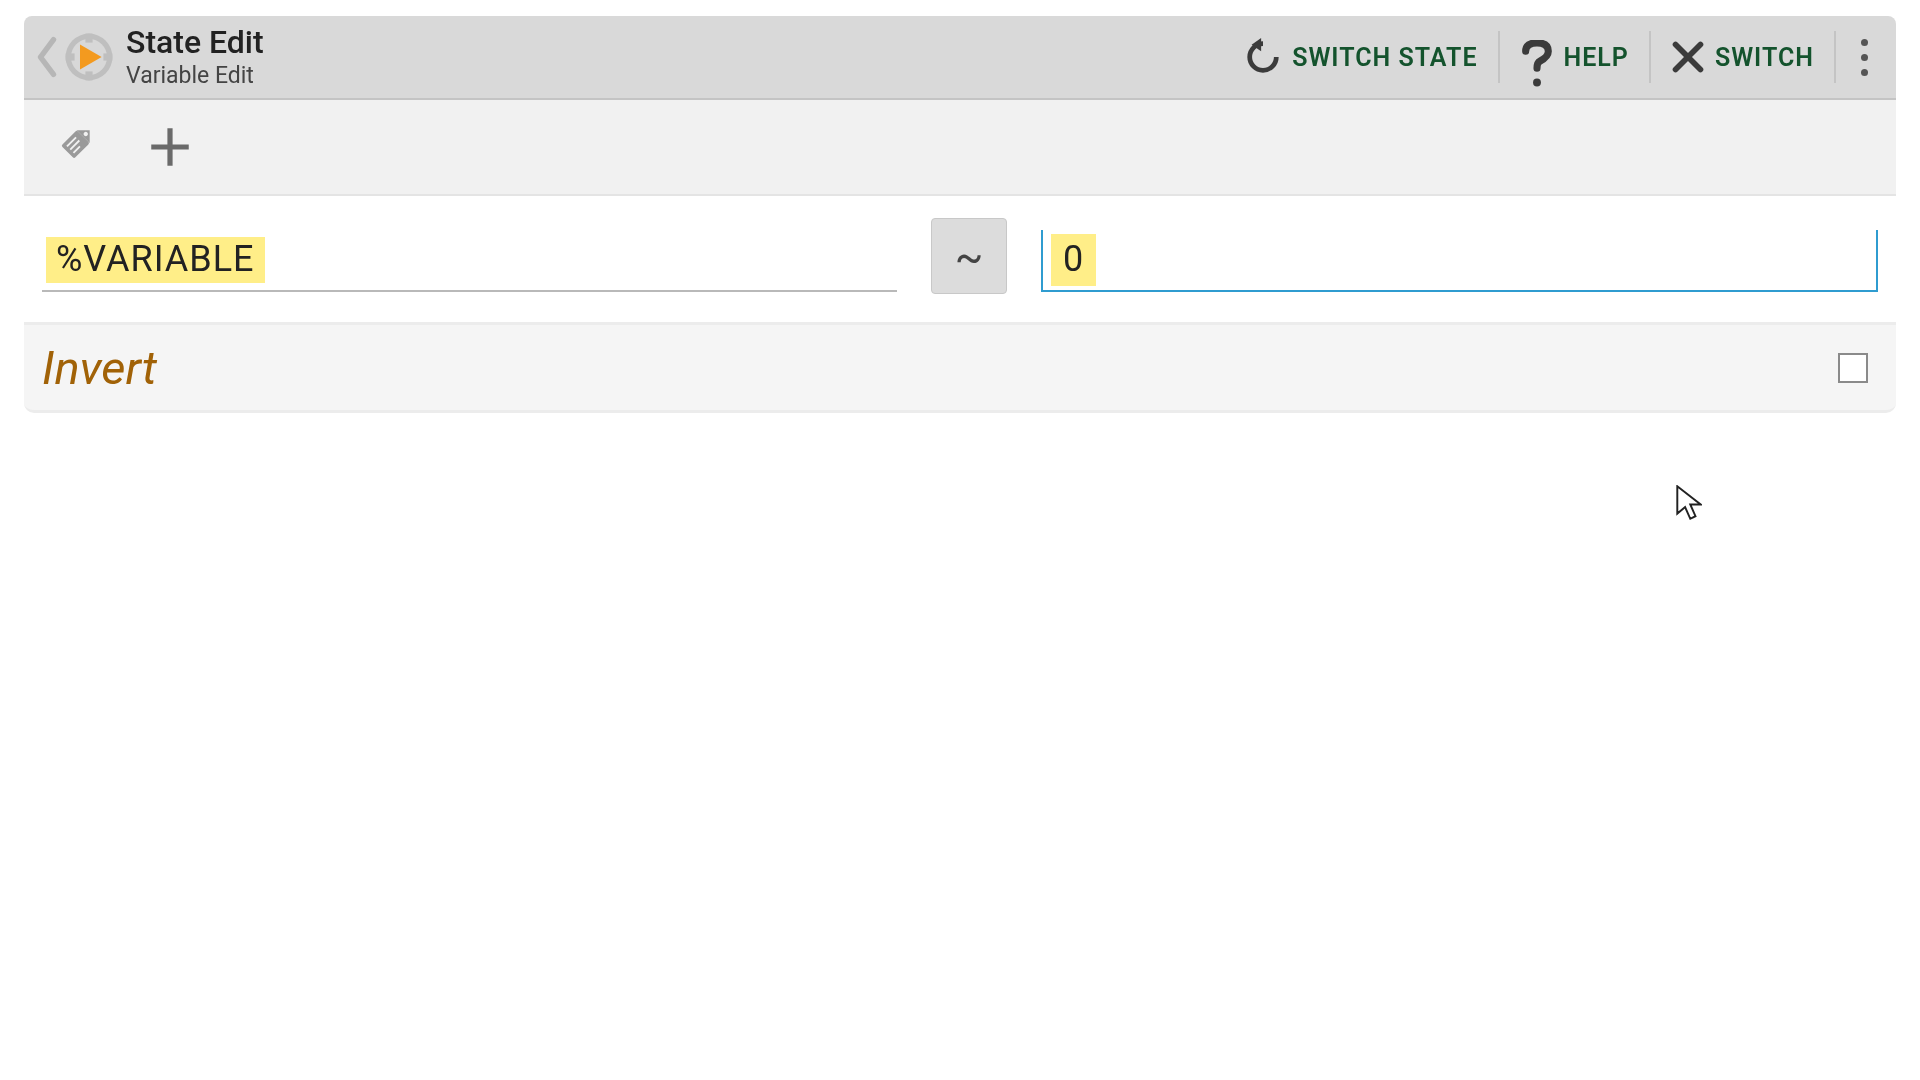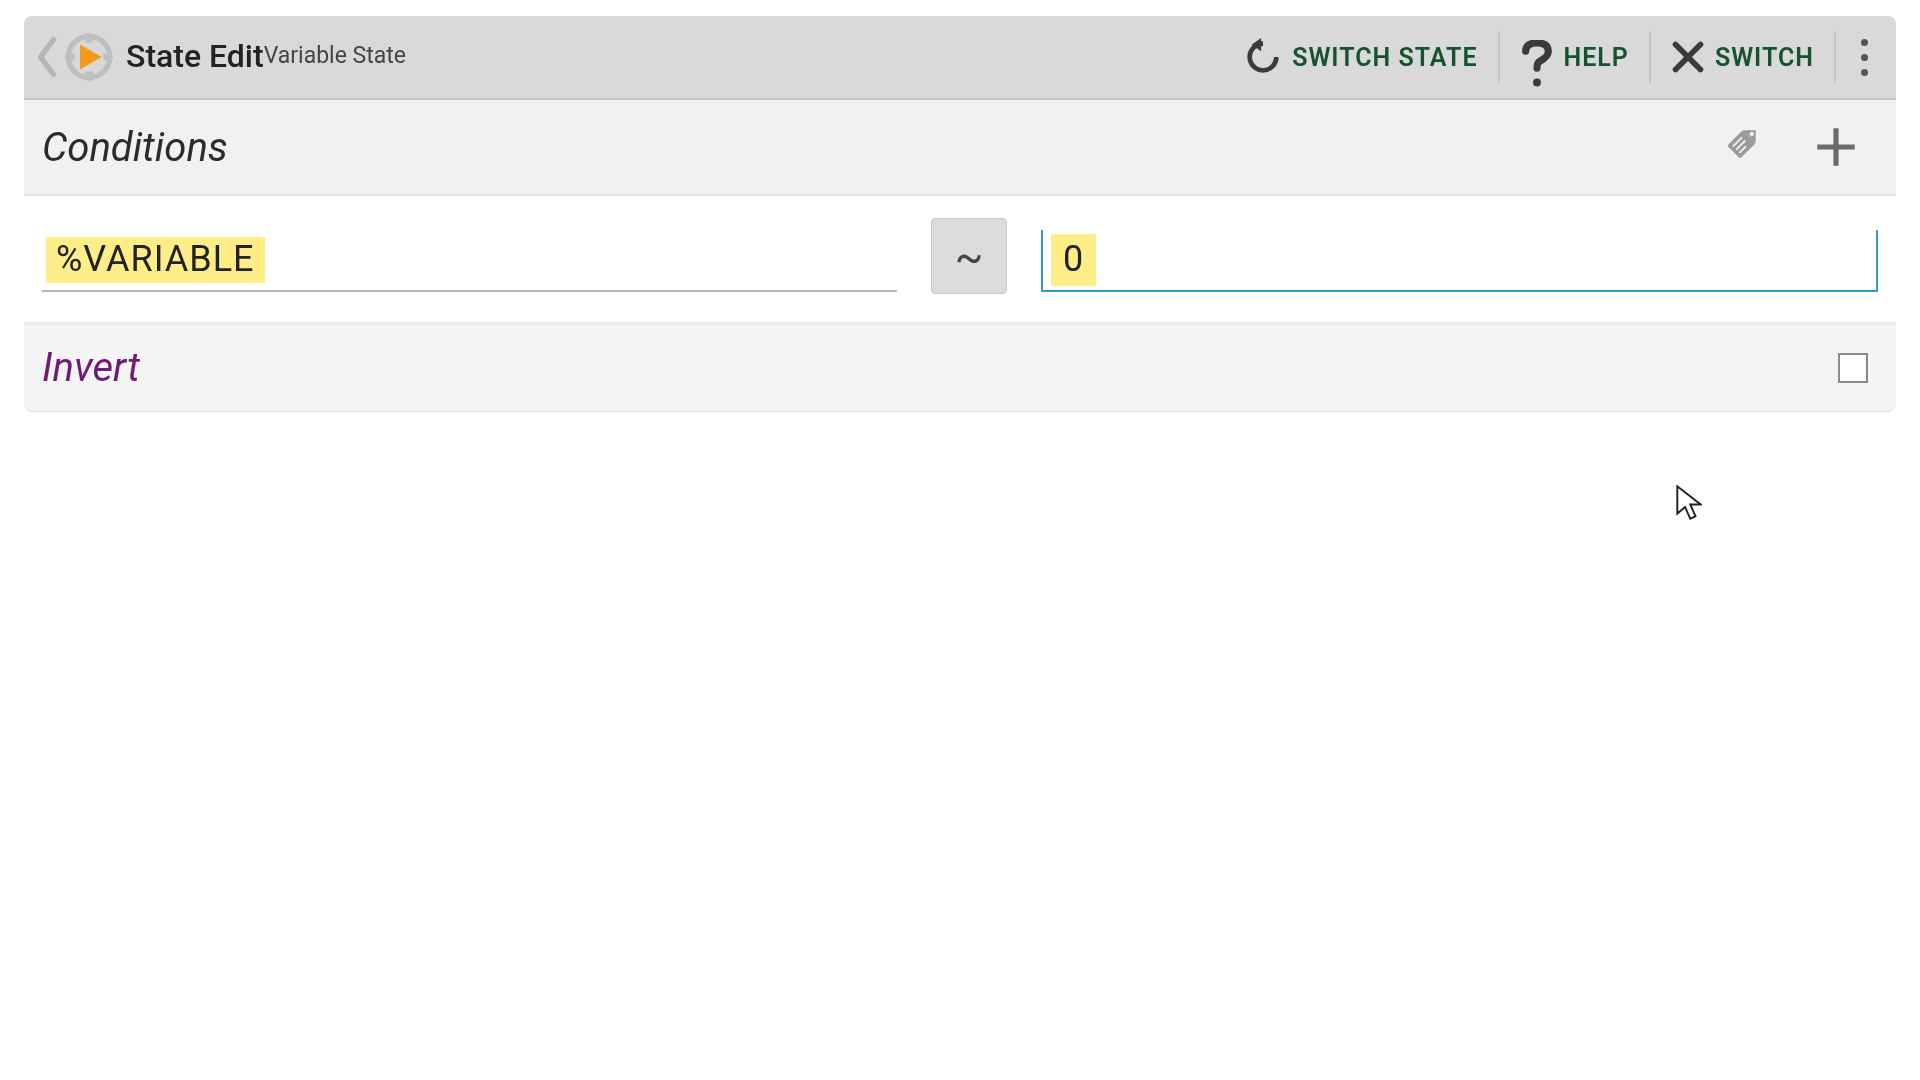--- a/index.html
+++ b/index.html
@@ -8,21 +8,21 @@
 
   
   .toolbar {
     display:flex; align-items:center;
     height:84px; padding:0 10px 0 6px;
     background:#d9d9d9; border-radius:8px 8px 0 0;
     border-bottom:2px solid #c4c4c4;
   }
   .toolbar .back-chevron { width:26px; height:46px; margin-left:4px; margin-right:2px; opacity:.35; }
   .toolbar .app-icon { width:54px; height:54px; margin-right:10px; }
-  .toolbar .titles { display:flex; flex-direction:row; line-height:1.05; }
+  .toolbar .titles { display:flex; flex-direction:column; line-height:1.05; }
   .toolbar .title { font-size:32px; font-weight:500; color:#222; }
   .toolbar .subtitle { font-size:23px; color:#444; margin-top:4px; }
   .toolbar .spacer { flex:1; }
 
   .tb-btn {
     display:flex; align-items:center; gap:10px;
     padding:0 20px; height:84px; cursor:pointer;
     user-select:none;
   }
   .tb-btn .lbl { font-size:25px; font-weight:600; letter-spacing:1px; color:#14532d; }
@@ -77,21 +77,21 @@
     background:#ffee88; padding:4px 12px 6px 12px;
     font-size:36px; color:#222; letter-spacing:1px;
   }
 
   
   .invert-row {
     display:flex; align-items:center; justify-content:space-between;
     height:88px; padding:0 28px 0 18px;
     background:#f5f5f5; border-bottom:3px solid #ececec; border-radius:0 0 10px 10px;
   }
-  .invert-row .section-title { font-size:40px; font-style:italic; color:#701a75; font-weight:400; }
+  .invert-row .section-title { font-size:47px; font-style:italic; color:#a16207; font-weight:400; }
   .chk { width:30px; height:30px; border:2px solid #8a8a8a; background:#fff; cursor:pointer; }
 
   
   .cursor { position:absolute; width:26px; height:36px; pointer-events:none; }
 
 </style>
 </head>
 <body>
 
 <div class="app">
@@ -114,21 +114,21 @@
                 <rect x="-26" y="-4" width="10" height="8"></rect>
                 <rect x="16" y="-4" width="10" height="8"></rect>
               </g>
             </g>
             <path d="M-10,-14 L14,0 L-10,14 Z" fill="#f39a1f"></path>
           </g>
         </svg>
     </div>
     <div class="titles">
       <div class="title">State Edit</div>
-      <div class="subtitle">Variable State</div>
+      <div class="subtitle">Variable Edit</div>
     </div>
     <div class="spacer"></div>
 
     <div class="tb-btn">
       <span class="icon56">
         <svg viewBox="0 0 40 40">
             <path d="M20 6 a14 14 0 1 0 14 14" fill="none" stroke="#3b3b3b" stroke-width="5"></path>
             <polygon points="18,0 18,14 8,7" fill="#3b3b3b"></polygon>
           </svg>
       </span>
@@ -159,21 +159,20 @@
     <div class="tb-sep"></div>
 
     <div class="menu-dots">
       <span></span>
         <span></span>
         <span></span>
     </div>
   </div>
 
   <div class="section cond">
-    <div class="section-title">Conditions</div>
     <div class="section-actions">
       <div class="icon-btn">
         <svg viewBox="0 0 48 48" width="44" height="44">
           <g transform="rotate(-45 24 24)">
             <rect x="12" y="10" width="24" height="20" rx="2" fill="#9a9a9a"></rect>
             <polygon points="36,10 46,20 36,30" fill="#9a9a9a"></polygon>
             <circle cx="40" cy="20" r="2.4" fill="#f1f1f1"></circle>
             <line x1="16" y1="15" x2="30" y2="15" stroke="#f1f1f1" stroke-width="2"></line>
             <line x1="16" y1="20" x2="30" y2="20" stroke="#f1f1f1" stroke-width="2"></line>
             <line x1="16" y1="25" x2="26" y2="25" stroke="#f1f1f1" stroke-width="2"></line>

